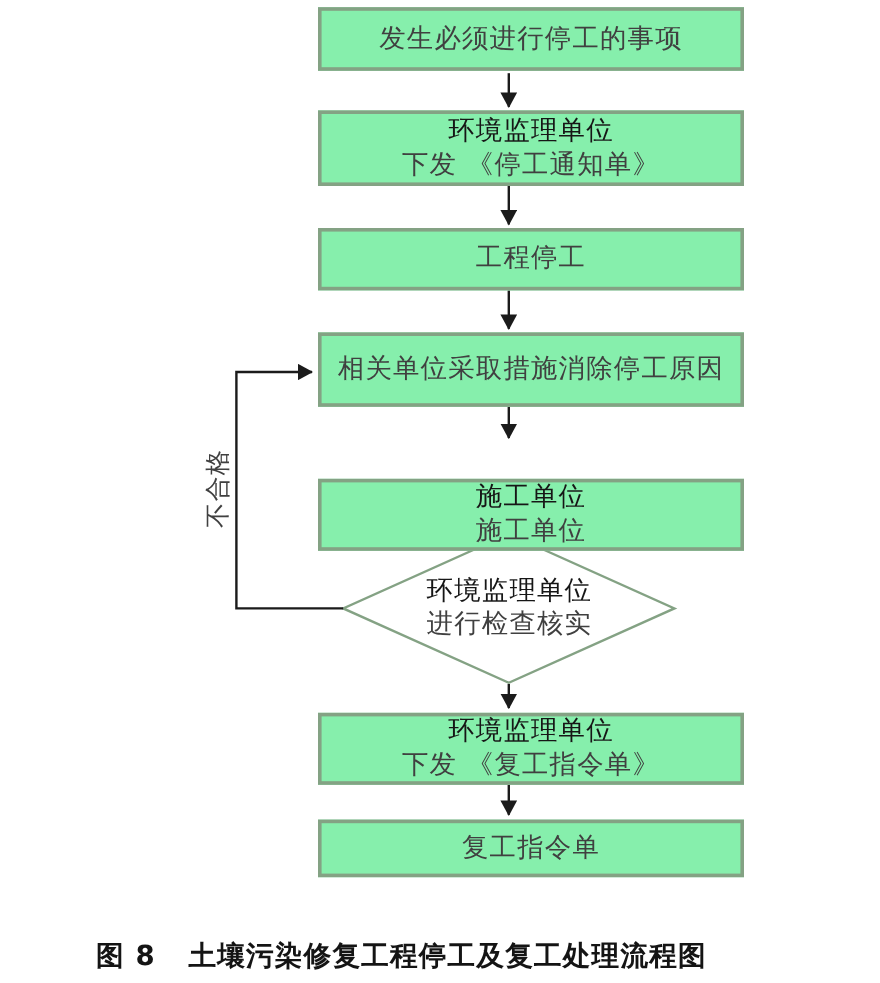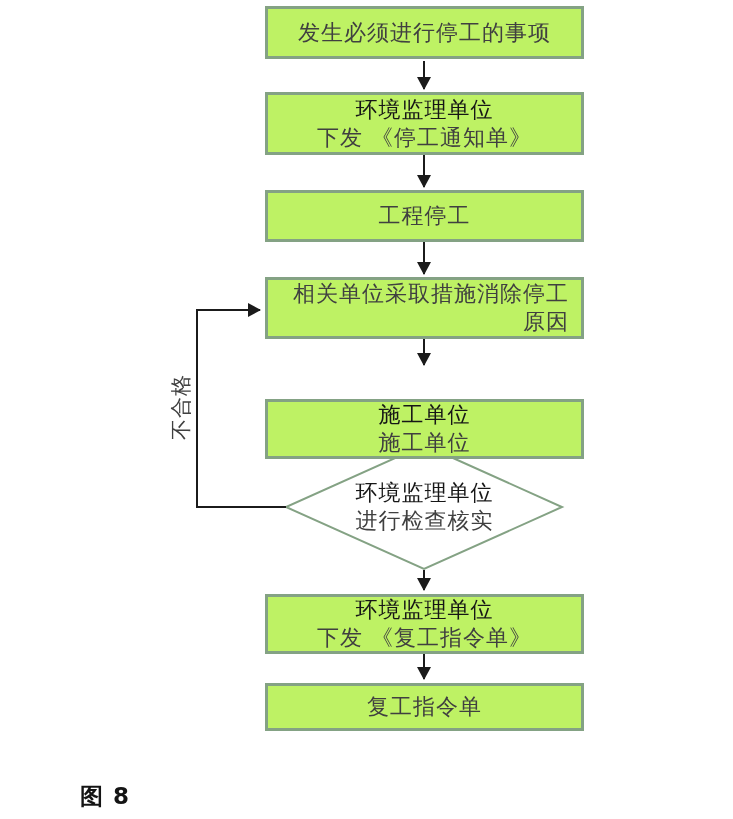--- a/index.html
+++ b/index.html
@@ -22,28 +22,28 @@
   }
   .overlay {
     position: absolute;
     left: 0; top: 0;
     width: 733px; height: 819px;
     pointer-events: none;
   }
   .box {
     position: absolute;
     left: 265px;
-    width: 319px;
+    width: 355px;
     border: 3px solid var(--box_border);
-    background: #bef264;
+    background: #86efac;
     display: flex;
     flex-direction: column;
     justify-content: center;
     align-items: center;
-    text-align: right;
+    text-align: left;
   }
   .ln {
     font-size: 22px;
     letter-spacing: 1px;
     line-height: 28px;
     color: var(--text);
   }
   .ln.bold {
     font-weight: normal;
     color: var(--text_bold);
@@ -144,15 +144,16 @@
     <div class="ln bold">环境监理单位</div>
     <div class="ln">下发 《复工指令单》</div>
   </div>
 
   <div class="box" style="top:683px; height:48px;">
     <div class="ln">复工指令单</div>
   </div>
 
   <div class="caption">
     <span>图 8</span>
+    <span>土壤污染修复工程停工及复工处理流程图</span>
   </div>
 
 </div>
 
 </body></html>

